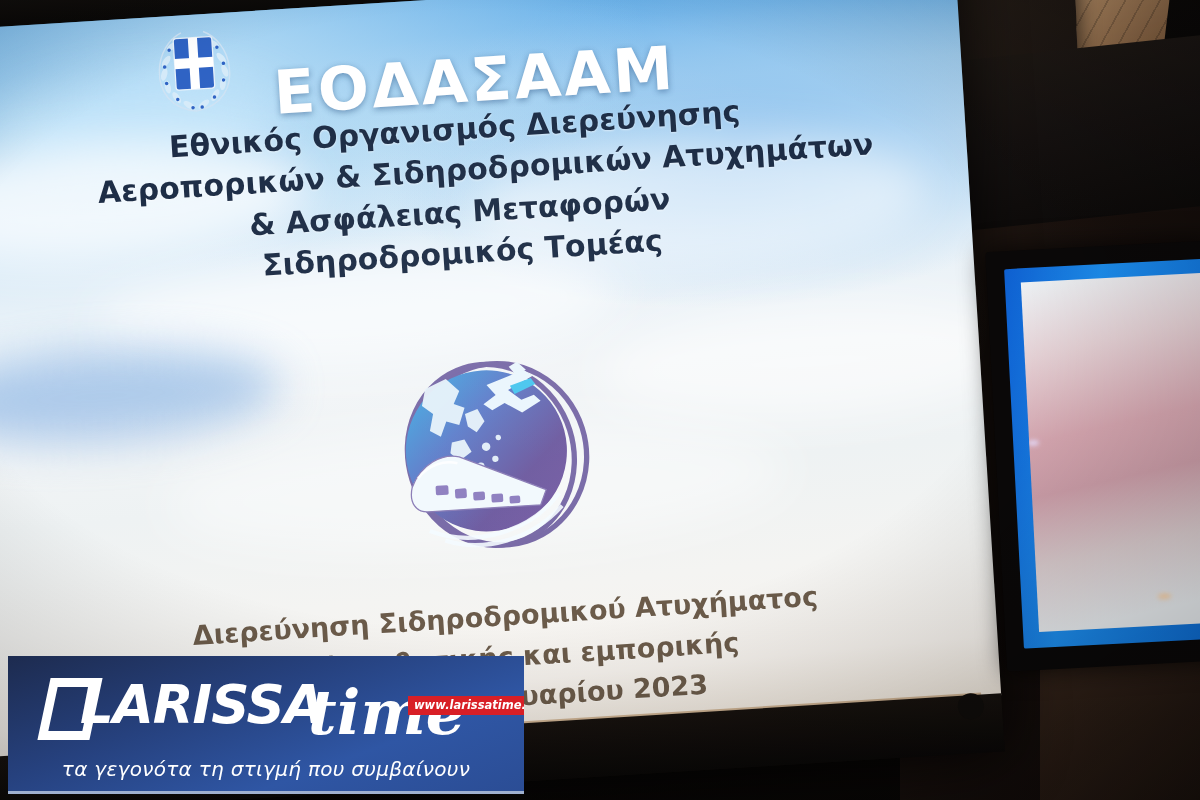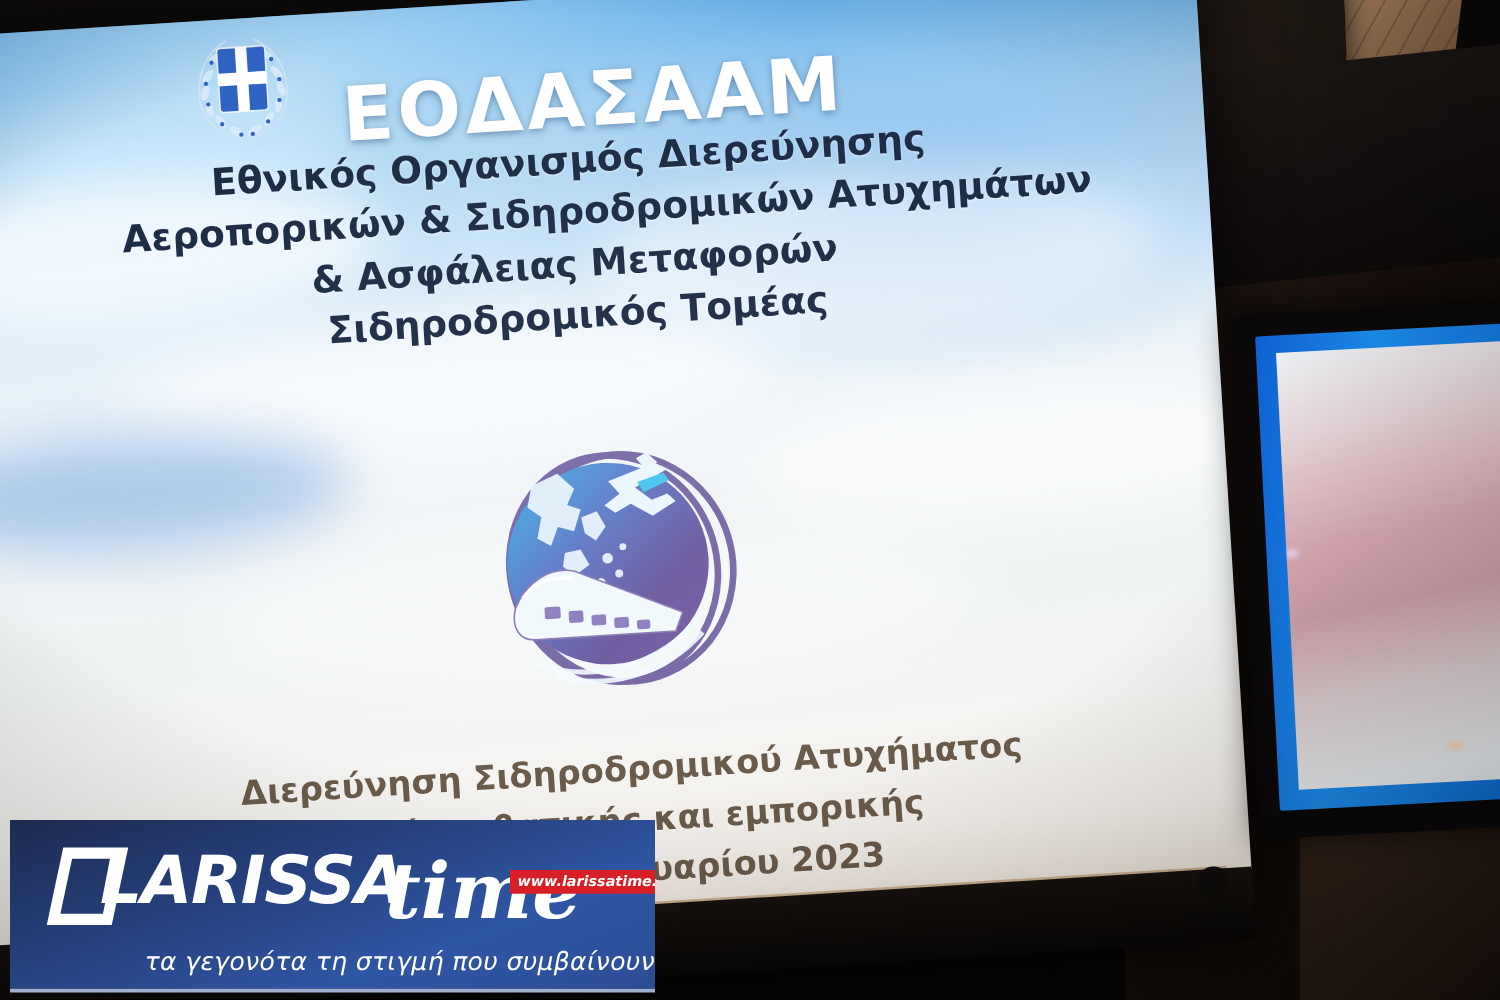--- a/index.html
+++ b/index.html
@@ -309,21 +309,21 @@
     font-family: "DejaVu Sans", sans-serif;
     font-size: 11.5px;
     font-weight: 700;
     font-style: italic;
     padding: 2px 6px 3px 6px;
     white-space: nowrap;
   }
   .wm-tagline {
     position: absolute;
     left: 0; bottom: 10px; width: 100%;
-    text-align: right;
+    text-align: center;
     font-family: "DejaVu Sans", sans-serif;
     font-size: 20px;
     font-style: italic;
     color: #ffffff;
     letter-spacing: .3px;
   }
 
   
   .haze {
     position: absolute; inset: 0;

